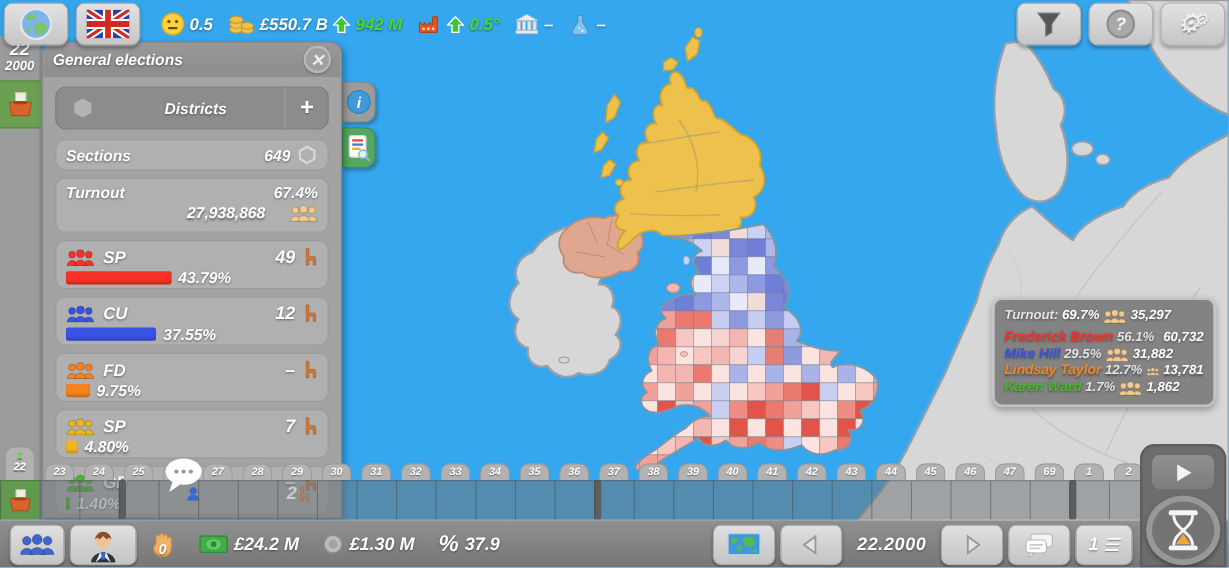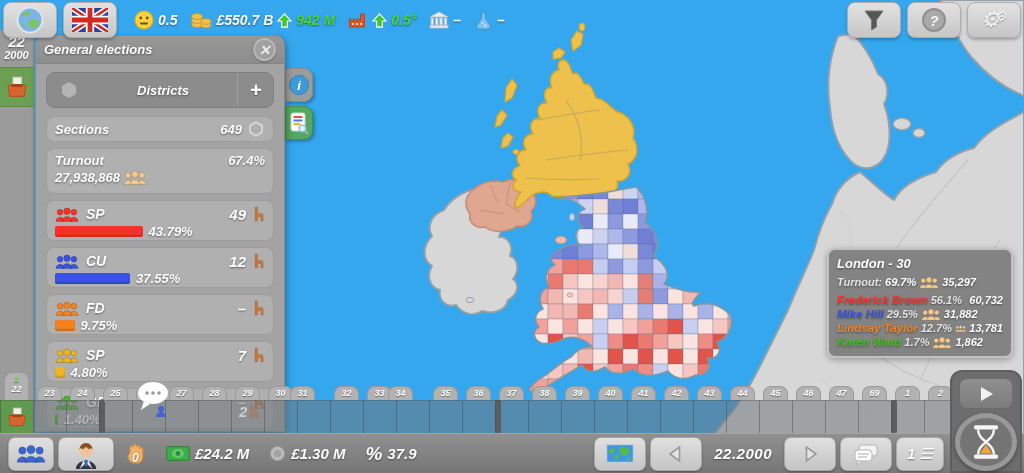--- a/index.html
+++ b/index.html
@@ -653,21 +653,21 @@
         <svg width="18" height="18" style="color:#d8d8d8;margin-left:5px">
             <use href="#sym-hex-o"></use>
           </svg>
       </div>
       <div class="row turnout-row">
         <div class="row-line">
           <span class="gt">Turnout</span>
           <span class="spacer"></span>
           <span class="gt">67.4%</span>
         </div>
-        <div class="row-line" style="gap:3px;margin-top:2px">
+        <div class="row-line" style="justify-content:flex-end;gap:20px;margin-top:2px">
           <span class="gt">27,938,868</span>
           <svg width="24" height="15" style="color:#f3c globalization">
               <use href="#sym-crowd" style="color:#f3c98e"></use>
             </svg>
         </div>
       </div>
 
       <div class="row party-row">
         <div class="party-top">
           <svg width="24" height="15" style="color: rgb(246, 50, 38);">
@@ -755,21 +755,20 @@
   <div class="side-tab tab-info">
     <div class="info-circle">i</div>
   </div>
   <div class="side-tab tab-report">
     <svg width="22" height="24">
         <use href="#sym-report"></use>
       </svg>
   </div>
 
   <div class="tooltip">
-    <div class="gt tt-title">London - 30</div>
     <div class="tt-line tt-turnout">
       <span class="gt tt-dim">Turnout:</span>
       <span class="gt">69.7%</span>
       <svg width="20" height="13">
           <use href="#sym-crowd" style="color:#f3c98e"></use>
         </svg>
       <span class="gt">35,297</span>
     </div>
     <div class="tt-line">
       <span class="gt tt-name" style="color: rgb(246, 50, 38);">Frederick Brown</span>
@@ -832,27 +831,27 @@
       <div class="tl-tab" style="left: 235px;">29</div>
       <div class="tl-event" style="left: 239px;">
         <span>2</span>
         <svg class="chair" width="10" height="14">
           <use href="#sym-chair"></use>
         </svg>
       </div>
       <div class="tl-cell" style="left: 264px;"></div>
       <div class="tl-tab" style="left: 268px;">30</div>
       <div class="tl-cell" style="left: 297px;"></div>
-      <div class="tl-tab" style="left: 290px;">31</div>
+      <div class="tl-tab" style="left: 301px;">31</div>
       <div class="tl-cell" style="left: 330px;"></div>
       <div class="tl-tab" style="left: 334px;">32</div>
       <div class="tl-cell" style="left: 363px;"></div>
       <div class="tl-tab" style="left: 367px;">33</div>
       <div class="tl-cell" style="left: 396px;"></div>
-      <div class="tl-tab" style="left: 388px;">34</div>
+      <div class="tl-tab" style="left: 400px;">34</div>
       <div class="tl-cell" style="left: 429px;"></div>
       <div class="tl-tab" style="left: 433px;">35</div>
       <div class="tl-cell" style="left: 462px;"></div>
       <div class="tl-tab" style="left: 466px;">36</div>
       <div class="tl-div" style="left: 495px;"></div>
       <div class="tl-cell" style="left: 495px;"></div>
       <div class="tl-tab" style="left: 499px;">37</div>
       <div class="tl-cell" style="left: 528px;"></div>
       <div class="tl-tab" style="left: 532px;">38</div>
       <div class="tl-cell" style="left: 561px;"></div>

